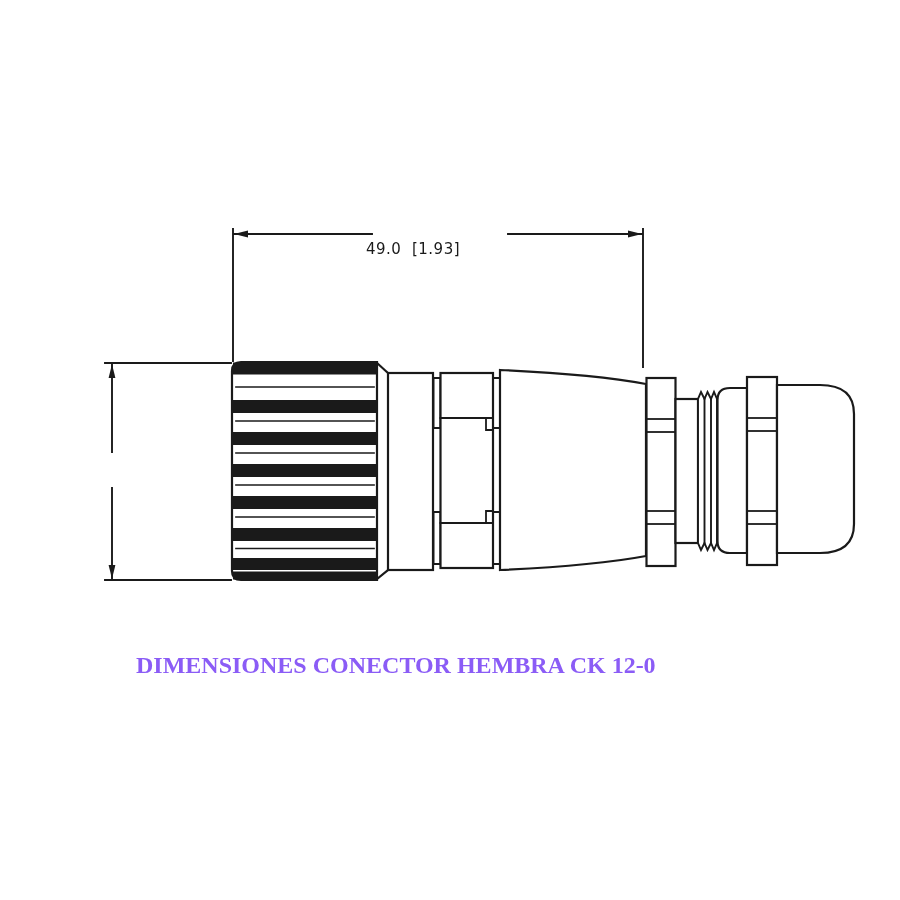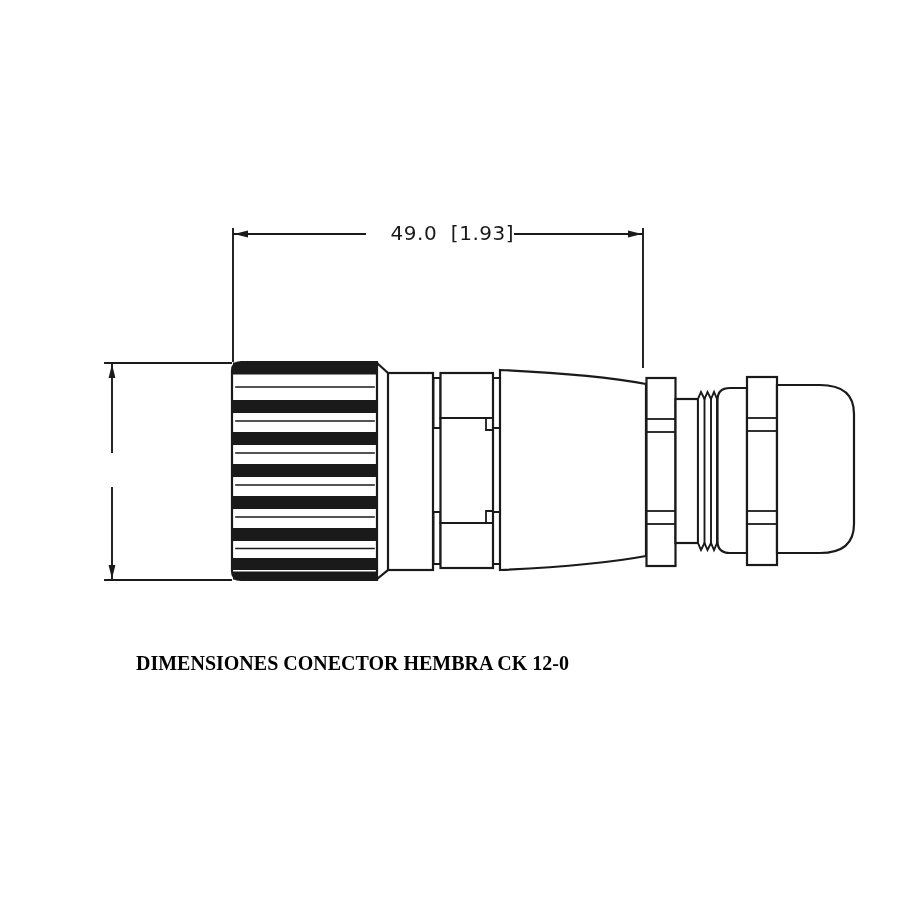--- a/index.html
+++ b/index.html
@@ -7,39 +7,40 @@
     position:relative;
     width:900px;height:900px;
     background:#ffffff;
     overflow:hidden;
     font-family:"Liberation Sans", sans-serif;
   }
   .drawing-svg{position:absolute;left:0;top:0;}
   .dim-label{
     position:absolute;
     font-family:"DejaVu Sans","Liberation Sans",sans-serif;
-    font-size:20px;
+    font-size:15px;
     font-weight:500;
     color:#1a1a1a;
     letter-spacing:0.5px;
     white-space:pre;
-    text-align:right;
+    text-align:left;
     background:#ffffff;
     line-height:26px;
+    margin-top:16px;
   }
   .dim-length-label{left:366px;top:220px;width:148px;}
   .dim-diameter-label{left:40px;top:457px;width:146px;}
   .caption{
     position:absolute;
     left:136px;top:652px;
     font-family:"Liberation Serif","DejaVu Serif",serif;
     font-weight:bold;
-    font-size:20px;
+    font-size:24px;
     letter-spacing:0px;
-    color:#000000;
+    color:#8b5cf6;
     white-space:pre;
   }
 </style>
 </head>
 <body>
 
 <div class="canvas">
 
   <svg class="drawing-svg" width="900" height="900" viewBox="0 0 900 900">
     <g fill="none" stroke="#1a1a1a" stroke-width="2.2" stroke-linecap="square">

